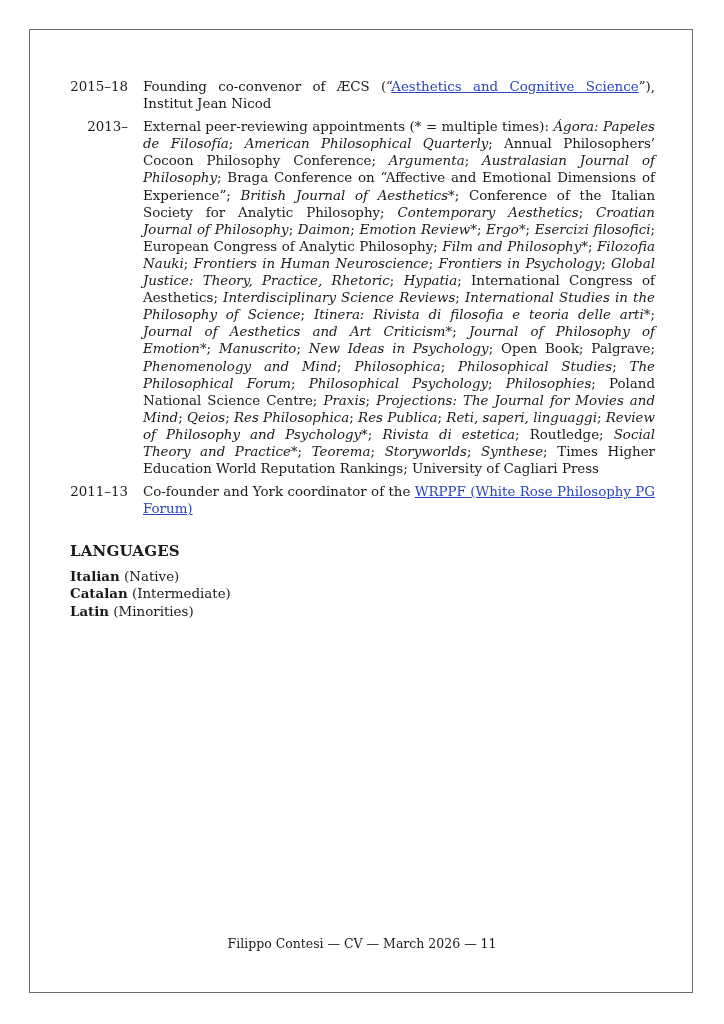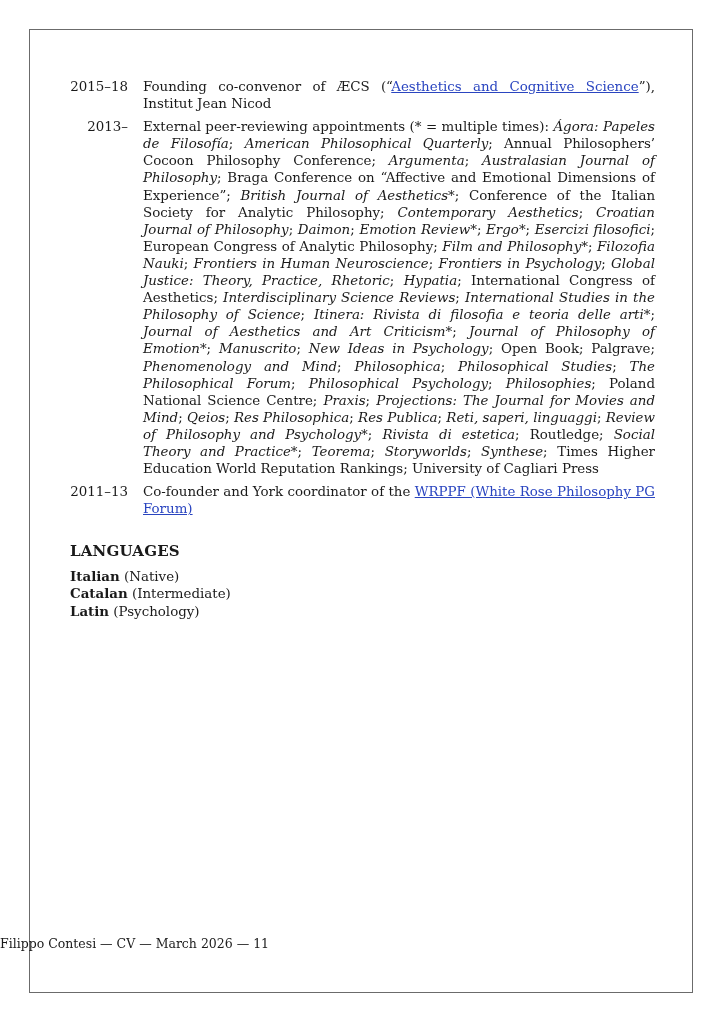--- a/index.html
+++ b/index.html
@@ -9,21 +9,21 @@
                  border:1.5px solid #6b6b6b; box-sizing:border-box; }
   .content { position:absolute; left:70px; top:78px; width:585px; }
   .entry { display:flex; margin-bottom:6px; font-size:13.4px; line-height:17.1px; }
   .year { width:58px; flex:none; text-align:right; padding-right:15px; }
   .desc { flex:1; text-align:justify; }
   a.link { color:#2a45c0; }
   i { font-style:italic; }
   .section-title { font-weight:bold; font-size:15px; margin-top:25px; margin-bottom:8px; letter-spacing:0.2px; }
   .lang { font-size:13.4px; line-height:17.1px; }
   .lang b { font-weight:bold;text-align:center; }
-  .footer { position:absolute; top:936px; left:0; width:724px; 
+  .footer { position:absolute; top:936px; left:0; width:724px; text-align:center;
             font-size:12.5px; }
 </style>
 </head>
 <body>
 
 <div class="page-border"></div>
 
 <div class="content">
 
   <div class="entry">
@@ -41,17 +41,17 @@
   <div class="entry">
     <div class="year">2011–13</div>
     <div class="desc"><span>Co-founder and York coordinator of the </span><a class="link" href="#">WRPPF (White Rose Philosophy PG Forum)</a></div>
   </div>
 
   <div class="section-title">LANGUAGES</div>
 
   <div class="lang" id="lang-list">
       <div><b>Italian</b><span> (Native)</span></div>
       <div><b>Catalan</b><span> (Intermediate)</span></div>
-      <div><b>Latin</b><span> (Psychology)</span></div>
+      <div><b>Latin</b><span> (Minorities)</span></div>
     </div>
 </div>
 
 <div class="footer">Filippo Contesi — CV — March 2026 — 11</div>
 
 </body></html>

